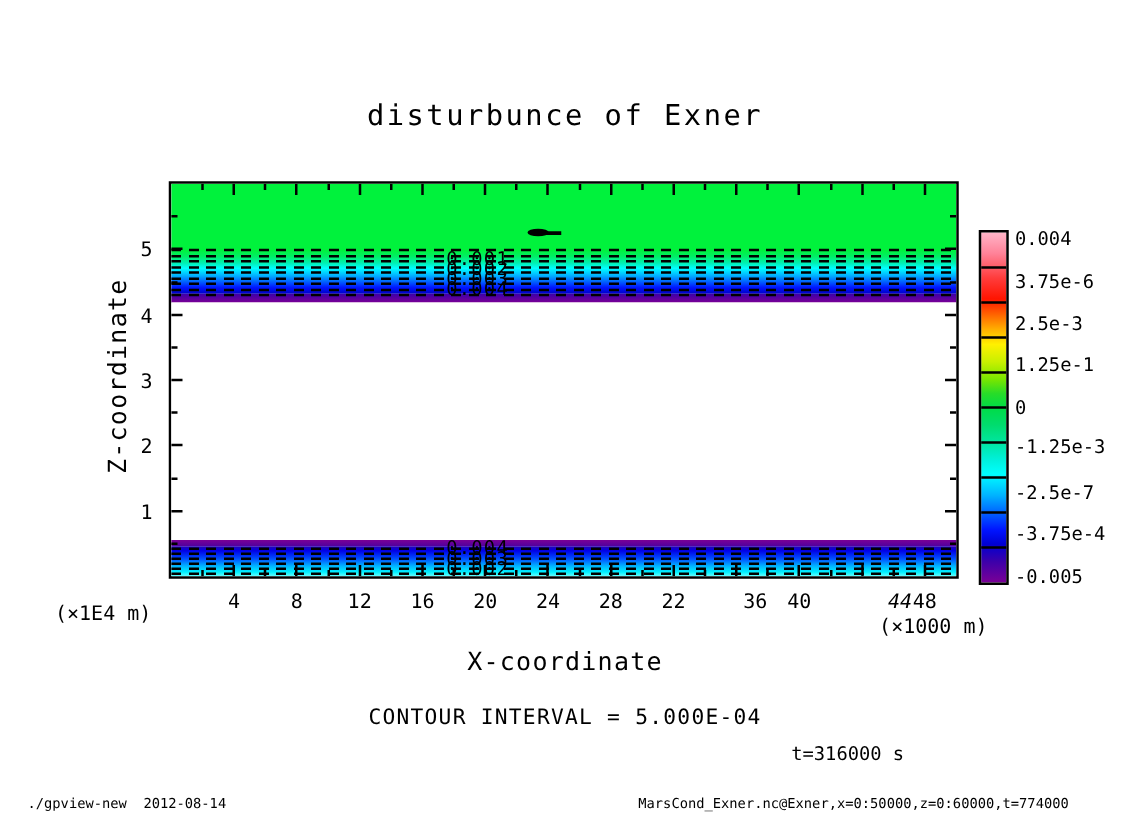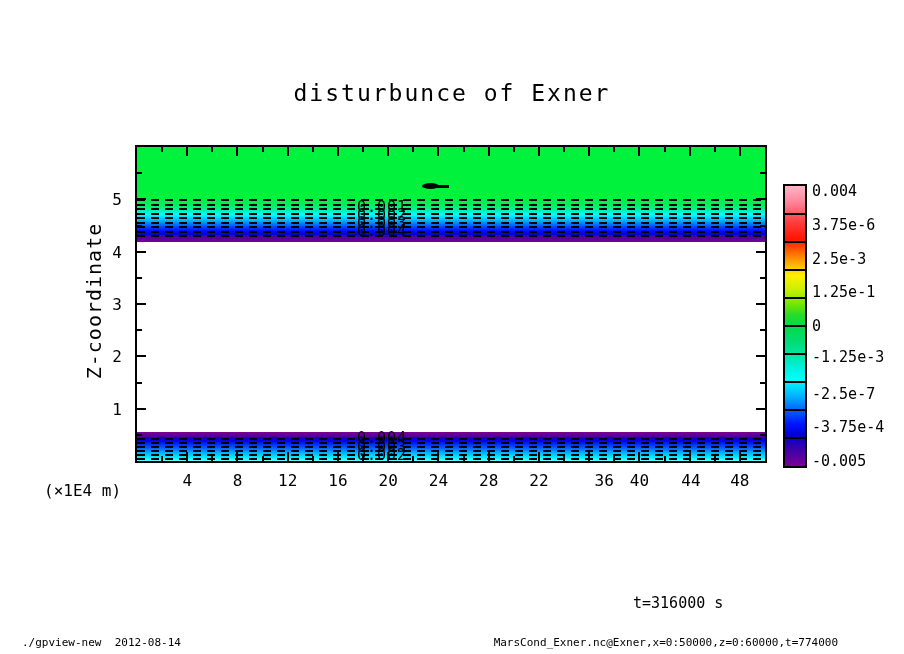--- a/index.html
+++ b/index.html
@@ -29,21 +29,21 @@
                 transform:rotate(-90deg);}
   #x-axis-title{top:517px;left:0;width:904px;text-align:center;font-size:20px;letter-spacing:1px;}
   #y-units{left:44px;top:481px;font-size:16px;}
   #x-units{left:660px;top:491px;width:130px;text-align:right;font-size:16px;}
   #colorbar{left:783px;top:184px;width:20px;height:280px;border:2px solid #000;box-sizing:content-box;}
   .cb-div{position:absolute;left:0;width:20px;height:2px;background:#000;}
   .cb-label{position:absolute;left:812px;font-size:15px;height:18px;line-height:18px;}
   #contour-interval{top:564px;left:0;width:904px;text-align:center;font-size:17px;letter-spacing:1px;}
   #time-text{left:633px;top:594px;font-size:15px;}
   #footer-left{left:22px;top:636px;font-size:11px;}
-  #footer-right{left:438px;top:636px;width:400px;text-align:right;font-size:11px;}
+  #footer-right{left:455px;top:636px;width:400px;text-align:right;font-size:11px;}
 </style>
 </head>
 <body>
 
 <div id="page">
 
   <div id="title" class="abs txt">disturbunce of Exner</div>
 
   <div id="plot-frame" class="abs">
     <div id="plot-inner">
@@ -162,33 +162,35 @@
       <div class="abs xtick-label txt" style="left: 170.24px;">4</div>
       <div class="abs xtick-label txt" style="left: 220.48px;">8</div>
       <div class="abs xtick-label txt" style="left: 270.72px;">12</div>
       <div class="abs xtick-label txt" style="left: 320.96px;">16</div>
       <div class="abs xtick-label txt" style="left: 371.2px;">20</div>
       <div class="abs xtick-label txt" style="left: 421.44px;">24</div>
       <div class="abs xtick-label txt" style="left: 471.68px;">28</div>
       <div class="abs xtick-label txt" style="left: 521.92px;">22</div>
       <div class="abs xtick-label txt" style="left: 572.16px; margin-left: 15px;">36</div>
       <div class="abs xtick-label txt" style="left: 622.4px;">40</div>
-      <div class="abs xtick-label txt" style="left: 674px;">44</div>
+      <div class="abs xtick-label txt" style="left: 703px; font-style: italic;">44</div>
       <div class="abs xtick-label txt" style="left: 722.88px;">48</div>
     </div>
   <div id="y-tick-labels">
       <div class="abs ytick-label txt" style="top: 399.667px;">1</div>
       <div class="abs ytick-label txt" style="top: 347.333px;">2</div>
       <div class="abs ytick-label txt" style="top: 295px;">3</div>
       <div class="abs ytick-label txt" style="top: 242.667px;">4</div>
       <div class="abs ytick-label txt" style="top: 190.333px;">5</div>
     </div>
 
   <div id="y-axis-title" class="abs txt">Z-coordinate</div>
+  <div id="x-axis-title" class="abs txt">X-coordinate</div>
   <div id="y-units" class="abs txt">(×1E4 m)</div>
+  <div id="x-units" class="abs txt">(×1000 m)</div>
 
   <div id="colorbar" class="abs" style="background: linear-gradient(rgb(255, 180, 200) 0%, rgb(255, 130, 152) 6%, rgb(255, 90, 100) 10%, rgb(255, 60, 60) 13%, rgb(255, 20, 0) 19%, rgb(255, 110, 0) 24%, rgb(255, 180, 0) 28%, rgb(255, 240, 0) 32%, rgb(200, 240, 0) 37%, rgb(120, 230, 0) 42%, rgb(40, 220, 40) 46%, rgb(0, 220, 70) 50%, rgb(0, 220, 110) 55%, rgb(0, 230, 160) 60%, rgb(0, 240, 220) 65%, rgb(0, 255, 255) 69%, rgb(0, 180, 255) 75%, rgb(0, 100, 255) 80%, rgb(0, 20, 255) 85%, rgb(0, 0, 210) 89%, rgb(60, 0, 170) 94%, rgb(122, 0, 150) 100%);">
       <div class="cb-div" style="top: 27px;"></div>
       <div class="cb-div" style="top: 55px;"></div>
       <div class="cb-div" style="top: 83px;"></div>
       <div class="cb-div" style="top: 111px;"></div>
       <div class="cb-div" style="top: 139px;"></div>
       <div class="cb-div" style="top: 167px;"></div>
       <div class="cb-div" style="top: 195px;"></div>
       <div class="cb-div" style="top: 223px;"></div>
@@ -199,18 +201,19 @@
       <div class="abs cb-label txt" style="top: 215.75px;">3.75e-6</div>
       <div class="abs cb-label txt" style="top: 249.5px;">2.5e-3</div>
       <div class="abs cb-label txt" style="top: 283.25px;">1.25e-1</div>
       <div class="abs cb-label txt" style="top: 317px;">0</div>
       <div class="abs cb-label txt" style="top: 348px;">-1.25e-3</div>
       <div class="abs cb-label txt" style="top: 384.5px;">-2.5e-7</div>
       <div class="abs cb-label txt" style="top: 418.25px;">-3.75e-4</div>
       <div class="abs cb-label txt" style="top: 452px;">-0.005</div>
     </div>
 
+  <div id="contour-interval" class="abs txt">CONTOUR INTERVAL = 5.000E-04</div>
   <div id="time-text" class="abs txt">t=316000 s</div>
 
   <div id="footer-left" class="abs txt">./gpview-new  2012-08-14</div>
   <div id="footer-right" class="abs txt">MarsCond_Exner.nc@Exner,x=0:50000,z=0:60000,t=774000</div>
 
 </div>
 
 </body></html>

